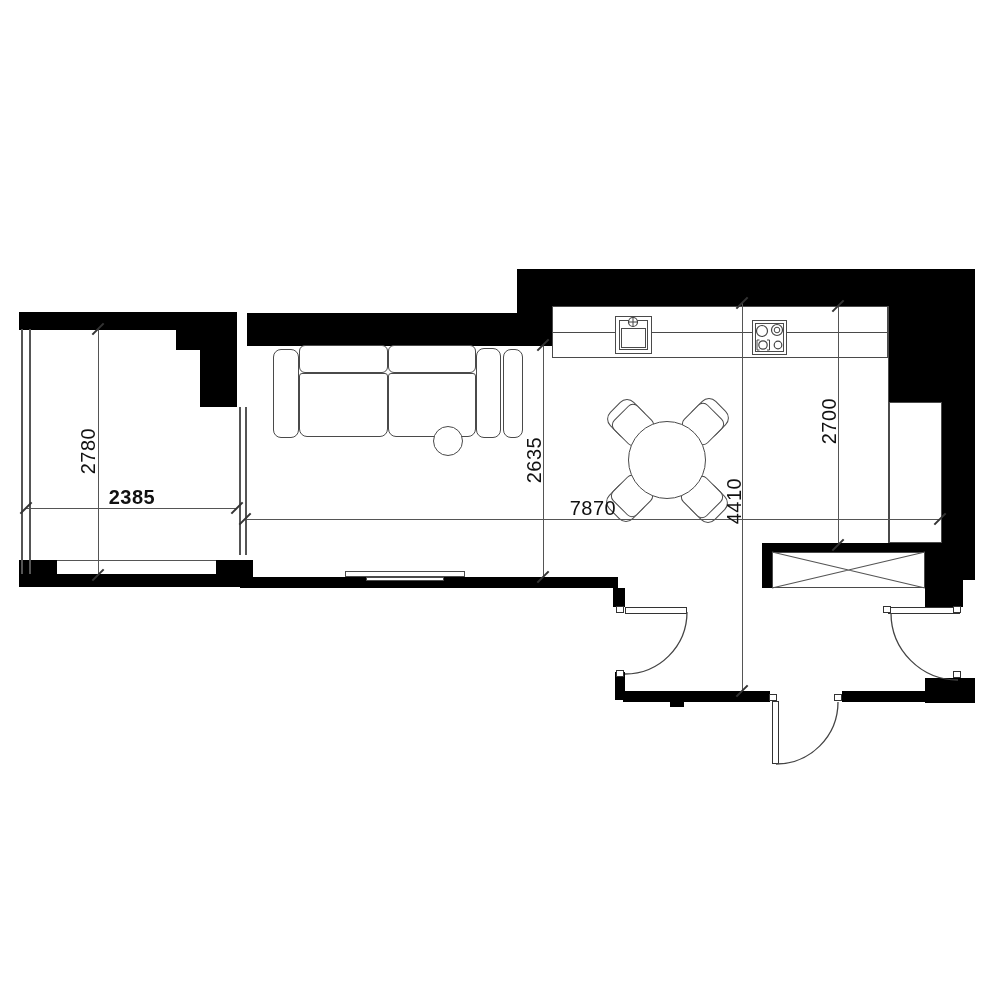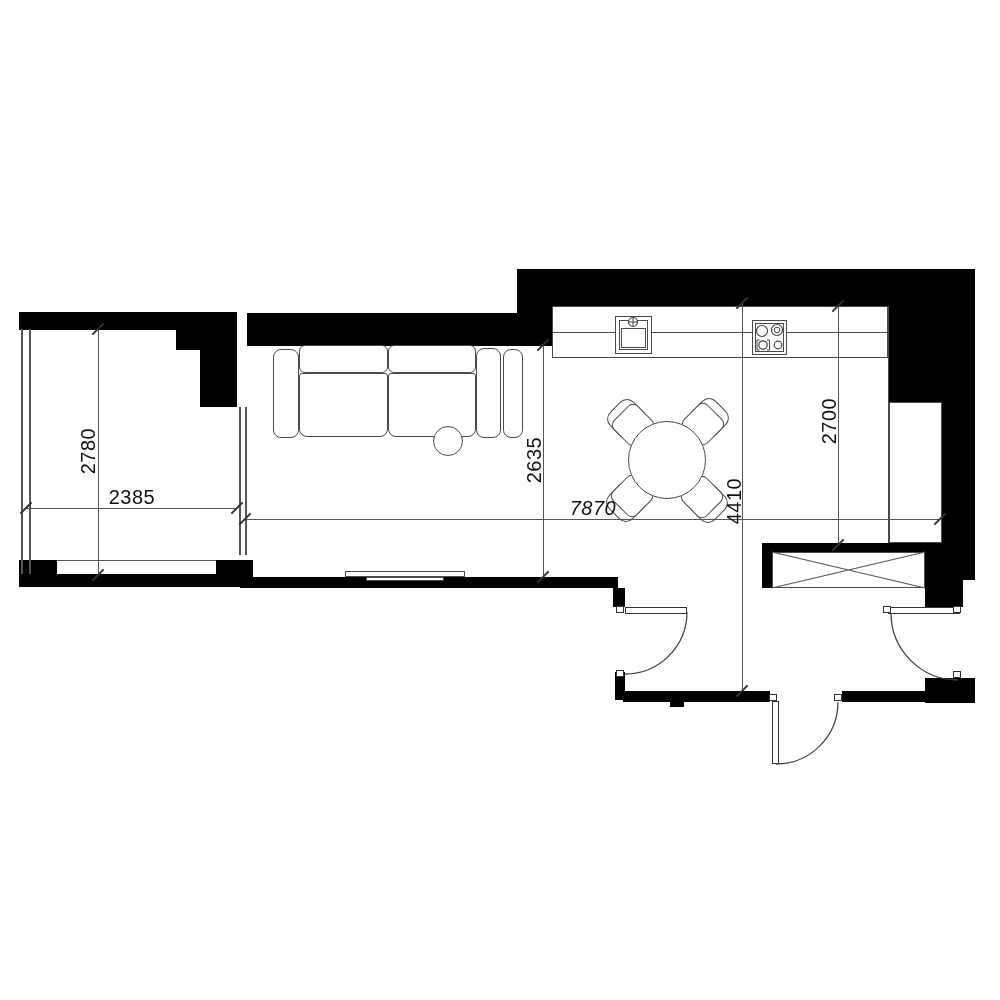--- a/index.html
+++ b/index.html
@@ -145,19 +145,19 @@
   <div class="tick" style="left:535px;top:344px;"></div>
   <div class="tick" style="left:535px;top:576px;"></div>
   <div class="tick" style="left:237px;top:518px;"></div>
   <div class="tick" style="left:932px;top:518px;"></div>
   <div class="tick" style="left:734px;top:302px;"></div>
   <div class="tick" style="left:734px;top:690px;"></div>
   <div class="tick" style="left:830px;top:305px;"></div>
   <div class="tick" style="left:830px;top:544px;"></div>
 
   <div class="dim vert" style="left:46px;top:439px;">2780</div>
-  <div class="dim" style="left:90px;top:485px;">2385</div>
+  <div class="dim" style="left:90px;top:485px;font-weight:bold;">2385</div>
   <div class="dim vert" style="left:492px;top:448px;">2635</div>
-  <div class="dim" style="left:551px;top:496px;font-style:italic;">7870</div>
+  <div class="dim" style="left:551px;top:496px;">7870</div>
   <div class="dim vert" style="left:692px;top:489px;">4410</div>
   <div class="dim vert" style="left:787px;top:409px;">2700</div>
 
 </div>
 
 </body></html>

